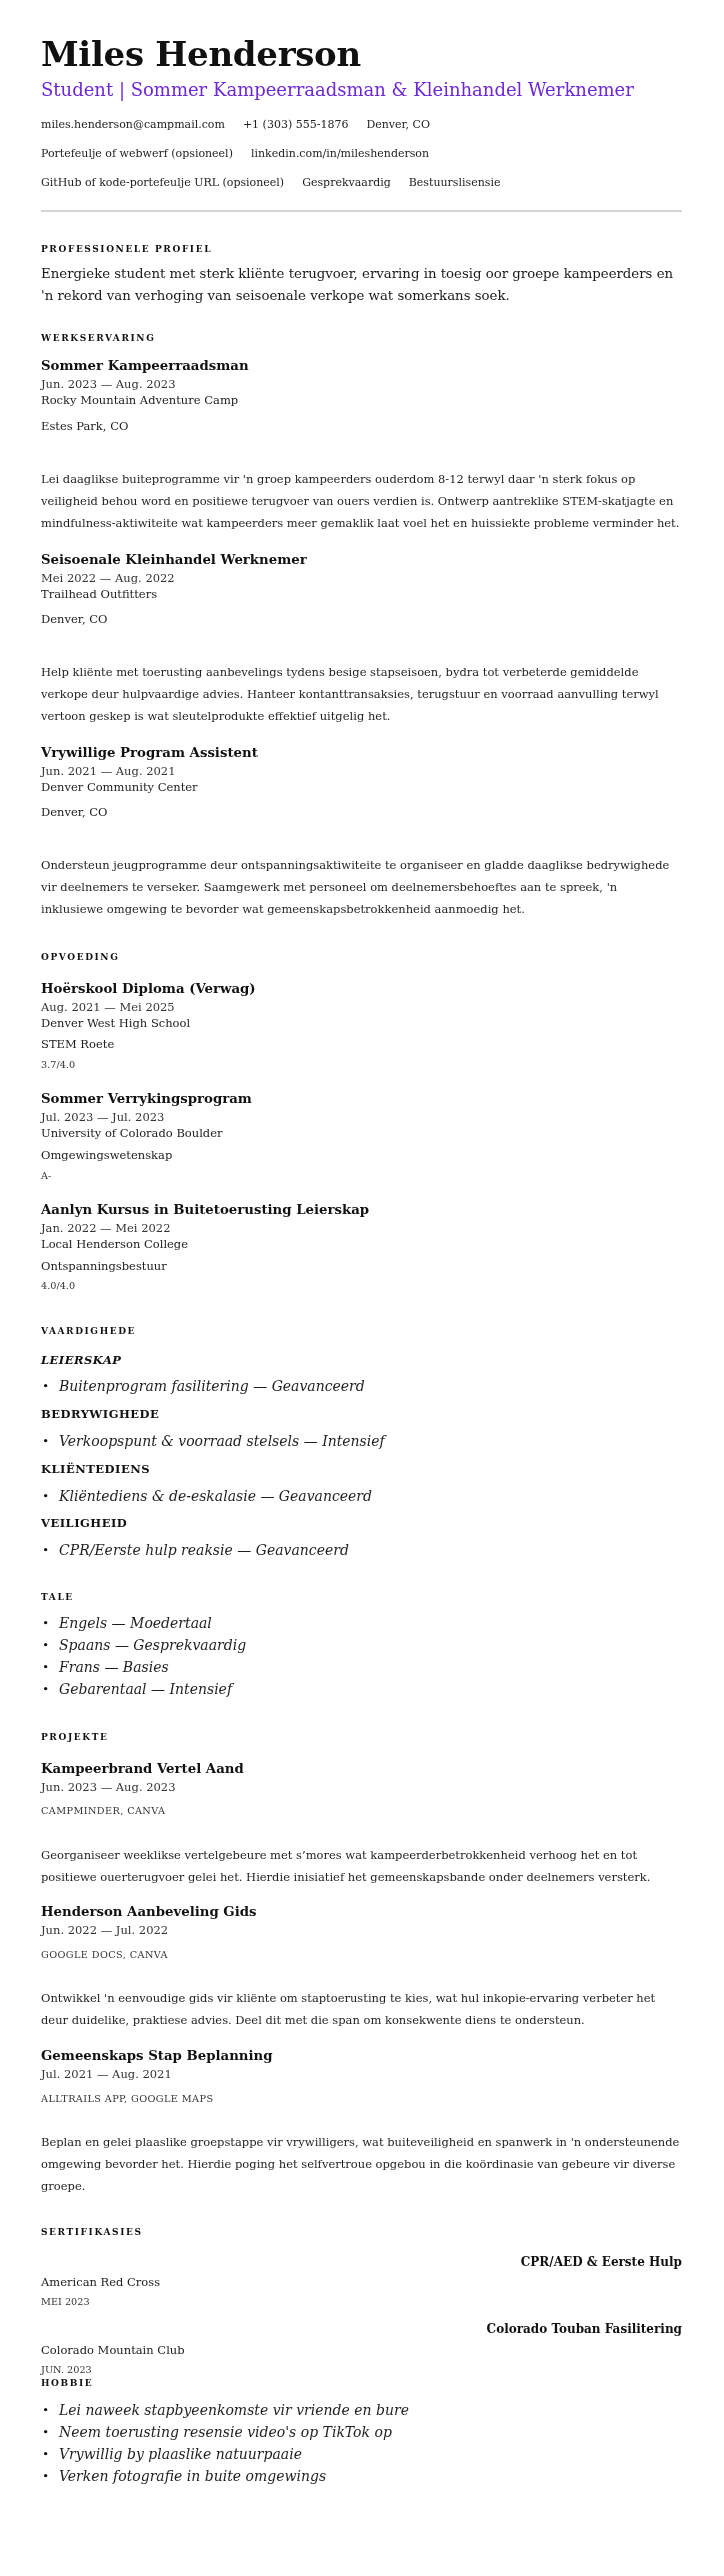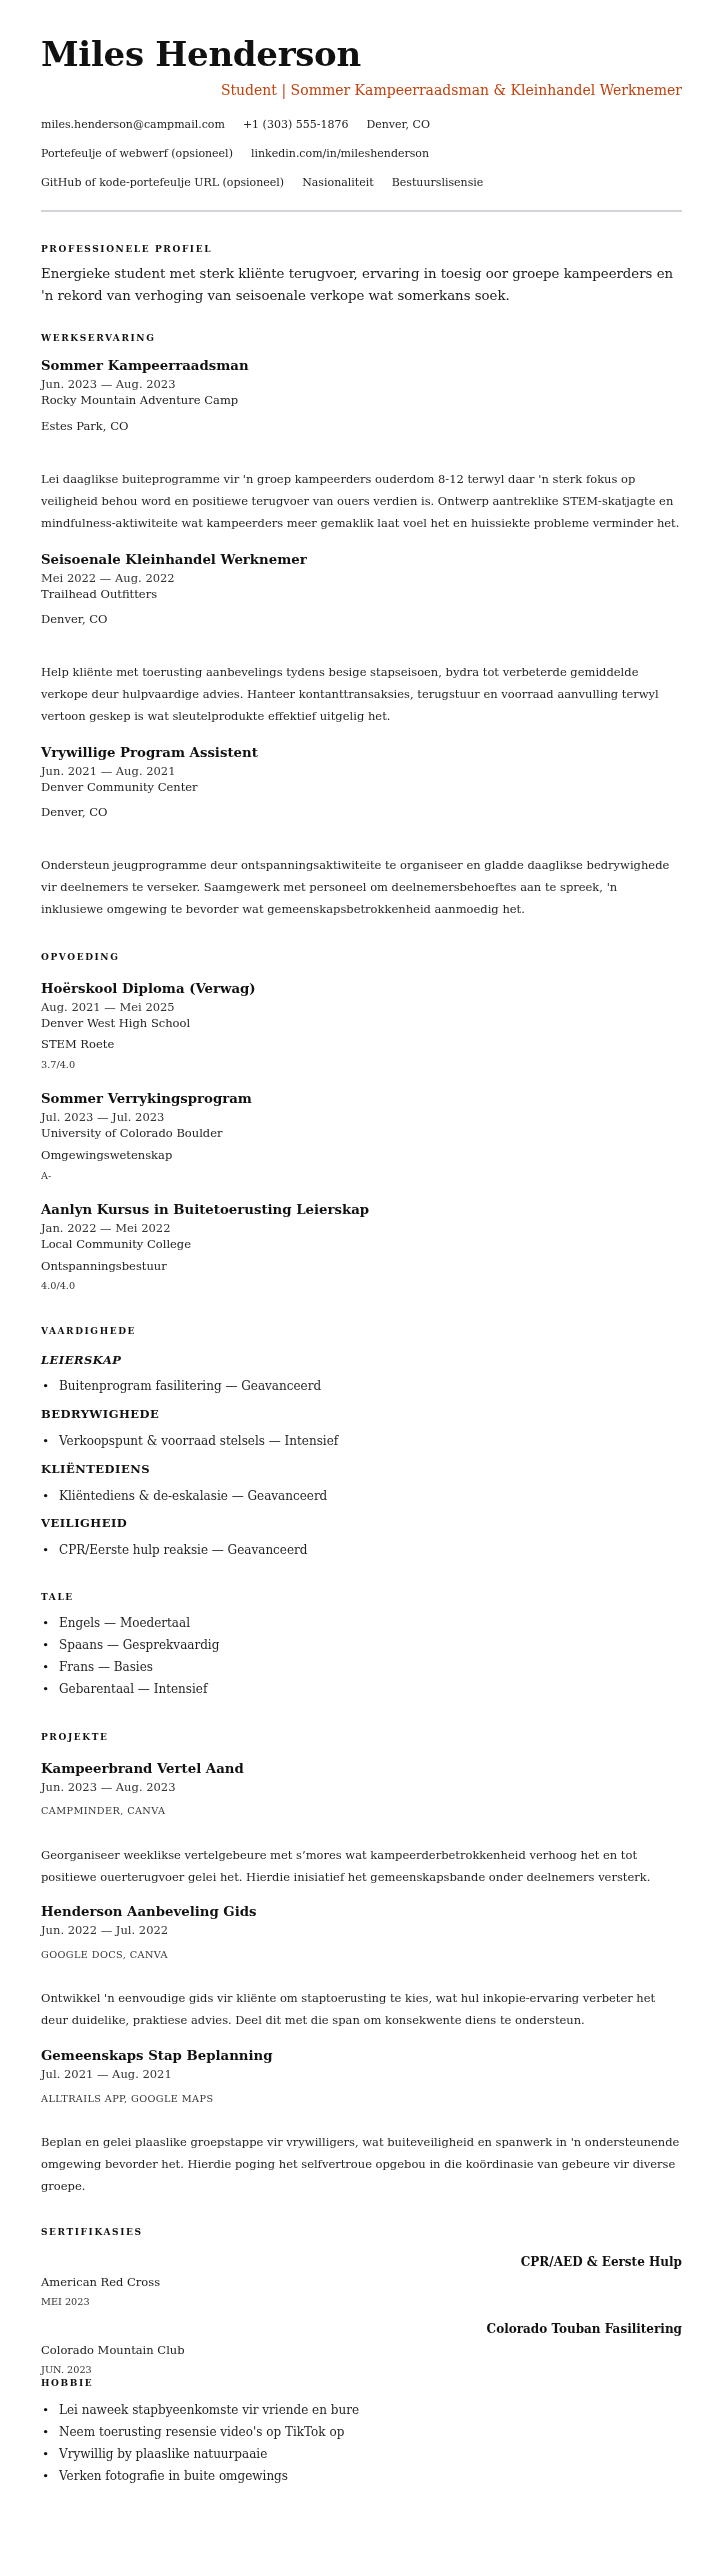--- a/index.html
+++ b/index.html
@@ -4,21 +4,21 @@
 <style>
   html, body { margin: 0; padding: 0; background: #ffffff; }
   body {
     width: 725px;
     min-height: 2576px;
     font-family: "DejaVu Serif", serif;
     color: #1a1a1a;
   }
   .page { padding: 35px 41px 36px 41px; box-sizing: border-box; width: 723px; }
   .name { font-size: 34px; font-weight: bold; line-height: 39px; margin: 0; color: #111; letter-spacing: -0.3px; }
-  .tagline { font-size: 14px; line-height: 18px; margin: 7.2px 0 0 0; color: #c2410c; text-align: right; }
+  .tagline { font-size: 18px; line-height: 18px; margin: 7.2px 0 0 0; color: #6d28d9; }
   .contact-wrap { margin-top: 11px; }
   .contact-row { display: flex; column-gap: 18px; font-size: 11px; color: #222; height: 29px; line-height: 29px; }
   .divider { height: 1.2px; background: #d4d4d8; margin-top: 13.3px; border: 0; }
 
   .section-title {
     font-size: 9px; font-weight: bold; letter-spacing: 1.6px; text-transform: uppercase;
     color: #111; margin: 0; line-height: 12px;
   }
   .profile-text { font-size: 13.3px; line-height: 22px; margin: 8.5px 0 0 0; color: #1a1a1a; }
 
@@ -26,21 +26,21 @@
   .entry-title { font-size: 13.3px; font-weight: bold; color: #111; line-height: 18px; }
   .entry-date { font-size: 11.5px; color: #333; line-height: 18px; white-space: nowrap; }
   .entry-sub { font-size: 11.5px; color: #222; line-height: 15.7px; }
   .entry-loc { font-size: 11.5px; color: #222; line-height: 15.7px; margin-top: 9.7px; }
   .entry-desc { font-size: 11.5px; line-height: 22px; color: #1f1f1f; margin: 33px 0 0 0; }
   .entry-small { font-size: 9.7px; color: #333; line-height: 14.5px; margin-top: 4.8px; }
   .tech { font-size: 9.7px; color: #333; letter-spacing: 0.4px; text-transform: uppercase; line-height: 14.5px; margin-top: 8.5px; }
 
   .skill-cat { font-size: 11.5px; font-weight: bold; color: #111; letter-spacing: 0.5px; line-height: 15.7px; }
   ul.bullets { list-style: none; margin: 0; padding: 0; }
-  ul.bullets li { position: relative; padding-left: 18px; font-size: 12px; line-height: 22px; color: #1f1f1f; }
+  ul.bullets li { position: relative; padding-left: 18px; font-size: 14px; line-height: 22px; color: #1f1f1f; font-style: italic; }
   ul.bullets li::before { content: "•"; position: absolute; left: 1.2px; top: 0; font-size: 11.5px; color: #111; }
 
   .cert-name { font-size: 12px; font-weight: bold; color: #111; line-height: 17px; text-align: right; }
   .cert-issuer { font-size: 11.5px; color: #222; line-height: 17px; margin-top: 3.6px; }
   .cert-date { font-size: 9.7px; color: #333; text-transform: uppercase; line-height: 14.5px; margin-top: 3.6px; }
 </style>
 </head>
 <body>
 
 <div class="page">
@@ -53,21 +53,21 @@
         <span>miles.henderson@campmail.com</span>
         <span>+1 (303) 555-1876</span>
         <span>Denver, CO</span>
       </div>
       <div class="contact-row">
         <span>Portefeulje of webwerf (opsioneel)</span>
         <span>linkedin.com/in/mileshenderson</span>
       </div>
       <div class="contact-row">
         <span>GitHub of kode-portefeulje URL (opsioneel)</span>
-        <span>Nasionaliteit</span>
+        <span>Gesprekvaardig</span>
         <span>Bestuurslisensie</span>
       </div>
     </div>
     <div class="divider"></div>
   </header>
 
   <section style="margin-top:31px;">
     <h2 class="section-title">Professionele Profiel</h2>
     <p class="profile-text">Energieke student met sterk kliënte terugvoer, ervaring in toesig oor groepe kampeerders en 'n rekord van verhoging van seisoenale verkope wat somerkans soek.</p>
   </section>
@@ -127,21 +127,21 @@
       <div class="entry-sub">University of Colorado Boulder</div>
       <div class="entry-sub" style="margin-top:6px;">Omgewingswetenskap</div>
       <div class="entry-small">A-</div>
     </div>
 
     <div style="margin-top:18px;">
       <div class="entry-head">
         <div class="entry-title">Aanlyn Kursus in Buitetoerusting Leierskap</div>
         <div class="entry-date">Jan. 2022 — Mei 2022</div>
       </div>
-      <div class="entry-sub">Local Community College</div>
+      <div class="entry-sub">Local Henderson College</div>
       <div class="entry-sub" style="margin-top:6px;">Ontspanningsbestuur</div>
       <div class="entry-small">4.0/4.0</div>
     </div>
   </section>
 
   <section style="margin-top:31px;">
     <h2 class="section-title">Vaardighede</h2>
 
     <div style="margin-top:15.7px;">
       <div class="skill-cat" style="text-transform:uppercase;font-style:italic;">Leierskap</div>

